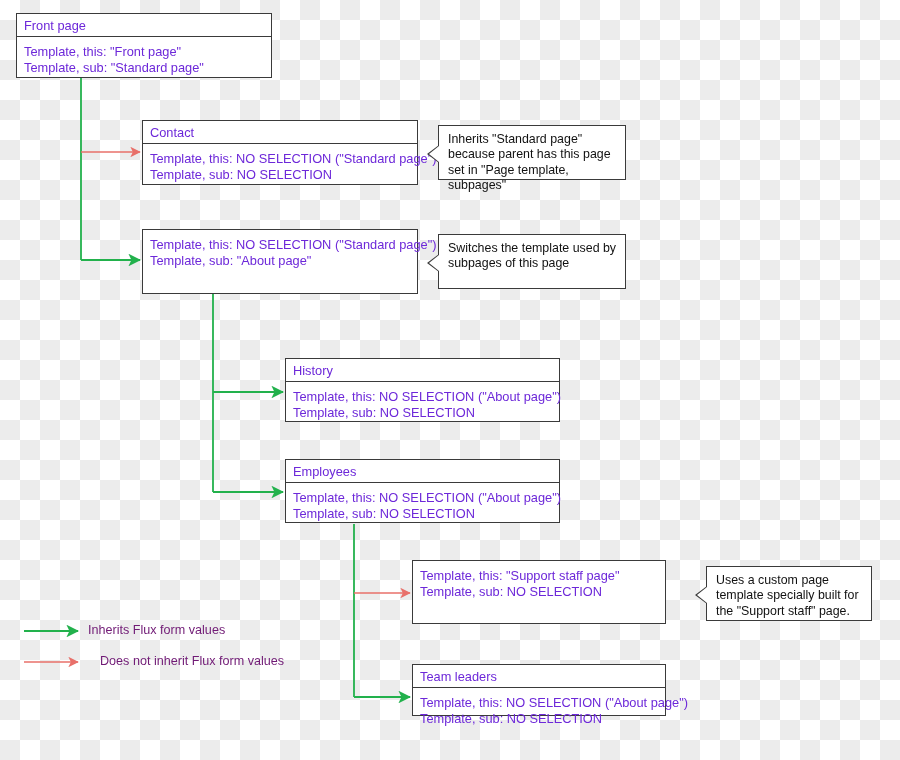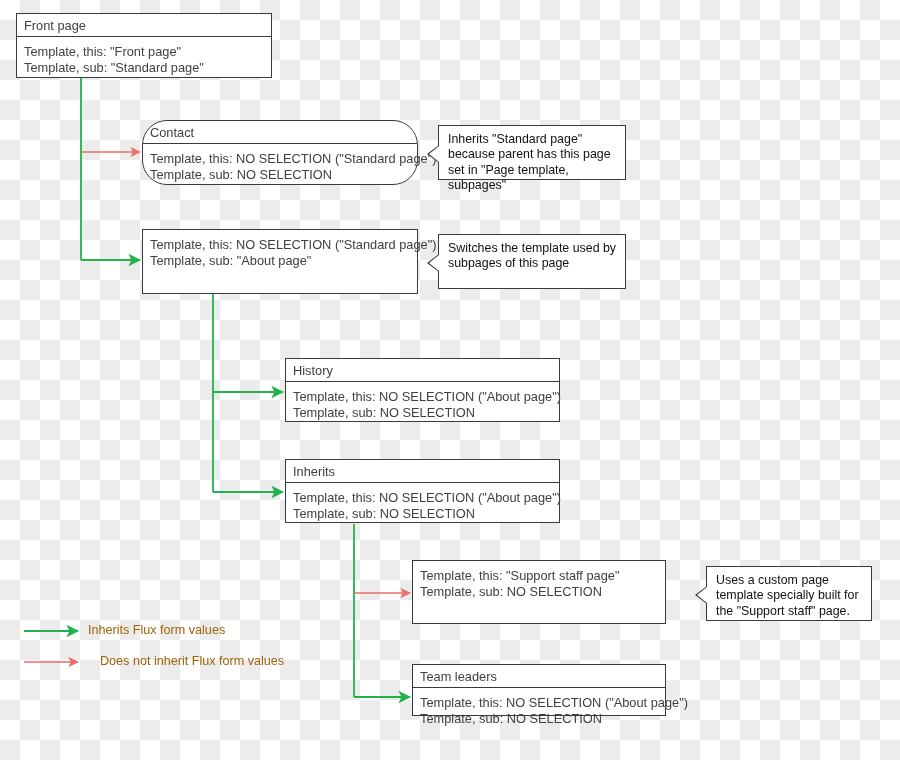--- a/index.html
+++ b/index.html
@@ -33,21 +33,21 @@
     pointer-events: none;
   }
 
   
   .node {
     position: absolute;
     box-sizing: border-box;
     background: #ffffff;
     border: 1.4px solid #3a3a3a;
     font-size: 12.8px;
-    color: #404040;
+    color: #6d28d9;
   }
   .node-title {
     box-sizing: border-box;
     height: 23px;
     line-height: 23px;
     padding: 0 0 0 7px;
     border-bottom: 1.4px solid #3a3a3a;
     white-space: nowrap;
     overflow: hidden;
   }
@@ -98,21 +98,21 @@
     position: absolute;
   }
   .legend-row {
     position: absolute;
     display: flex;
     align-items: center;
     white-space: nowrap;
   }
   .legend-label {
     font-size: 12.6px;
-    color: #a16207;
+    color: #701a75;
   }
 </style>
 </head>
 <body>
 
 <div id="canvas">
 
   <svg id="edges" viewBox="0 0 900 760" width="900" height="760" xmlns="http://www.w3.org/2000/svg">
     <defs>
       <marker id="arrow-green" viewBox="0 0 10 10" refX="9.2" refY="5" markerWidth="7" markerHeight="7" orient="auto-start-reverse">
@@ -168,21 +168,21 @@
   </svg>
 
   <div class="node" style="left:16px; top:13px; width:256px; height:65px;">
     <div class="node-title">Front page</div>
     <div class="node-body">
       <div class="line">Template, this: "Front page"</div>
       <div class="line">Template, sub: "Standard page"</div>
     </div>
   </div>
 
-  <div class="node" style="left:142px; top:120px; width:276px; height:65px;border-radius:25px;">
+  <div class="node" style="left:142px; top:120px; width:276px; height:65px;">
     <div class="node-title">Contact</div>
     <div class="node-body">
       <div class="line">Template, this: NO SELECTION ("Standard page")</div>
       <div class="line">Template, sub: NO SELECTION</div>
     </div>
   </div>
 
   <div class="node" style="left:142px; top:229px; width:276px; height:65px;">
     <div class="node-body">
       <div class="line">Template, this: NO SELECTION ("Standard page")</div>
@@ -192,21 +192,21 @@
 
   <div class="node" style="left:285px; top:358px; width:275px; height:64px;">
     <div class="node-title">History</div>
     <div class="node-body">
       <div class="line">Template, this: NO SELECTION ("About page")</div>
       <div class="line">Template, sub: NO SELECTION</div>
     </div>
   </div>
 
   <div class="node" style="left:285px; top:459px; width:275px; height:64px;">
-    <div class="node-title">Inherits</div>
+    <div class="node-title">Employees</div>
     <div class="node-body">
       <div class="line">Template, this: NO SELECTION ("About page")</div>
       <div class="line">Template, sub: NO SELECTION</div>
     </div>
   </div>
 
   <div class="node" style="left:412px; top:560px; width:254px; height:64px;">
     <div class="node-body">
       <div class="line">Template, this: "Support staff page"</div>
       <div class="line">Template, sub: NO SELECTION</div>

